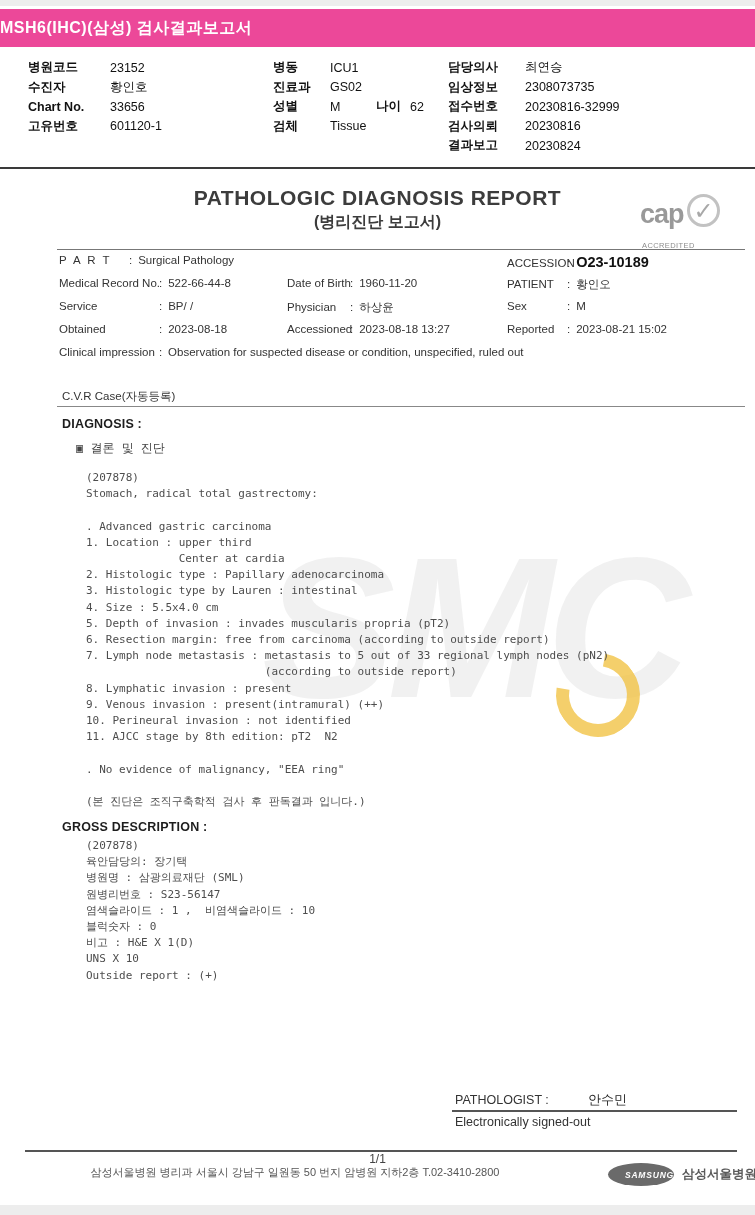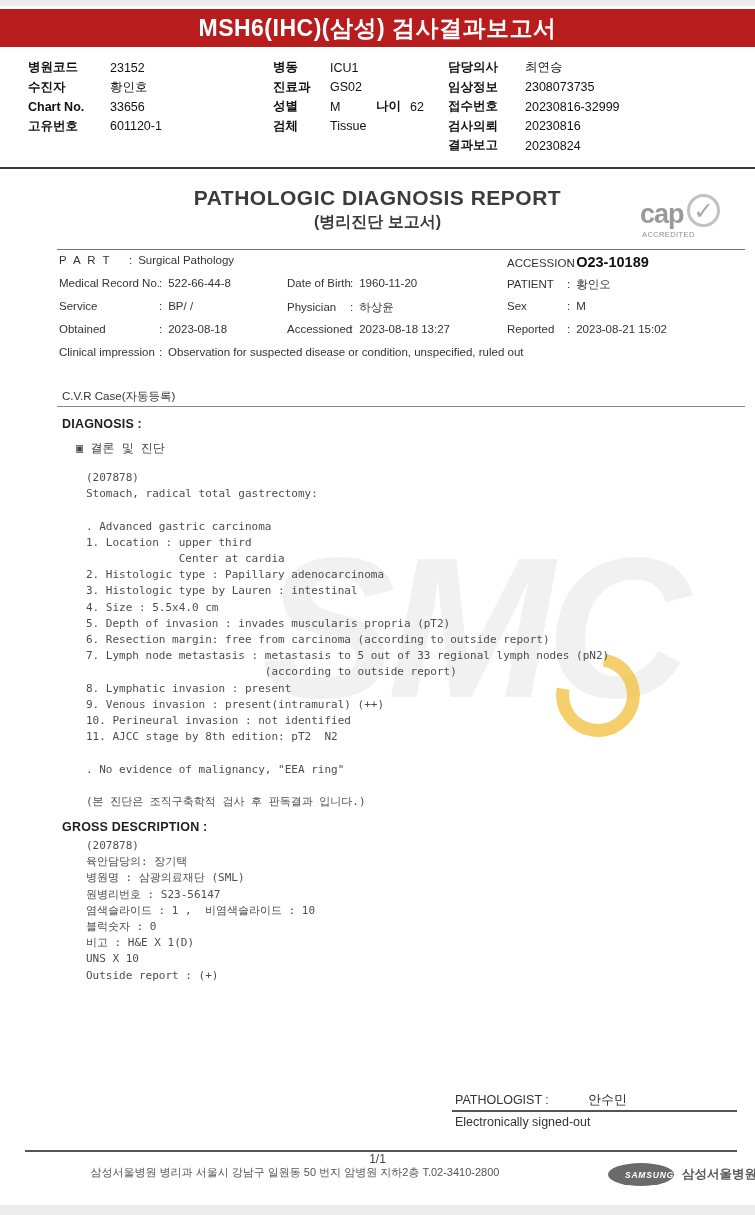--- a/index.html
+++ b/index.html
@@ -4,22 +4,22 @@
 <style>
   * { margin:0; padding:0; box-sizing:border-box; }
   html,body { background:#fff; }
   body { font-family:"Liberation Sans","DejaVu Sans",sans-serif; }
   .page { position:relative; width:755px; height:1215px; background:#fff; overflow:hidden; }
 
   .strip { position:absolute; left:0; width:755px; background:#ededed; }
   .strip.top { top:0; height:6px; }
   .strip.bottom { top:1205px; height:10px; }
 
-  .titlebar { position:absolute; left:0; top:9px; width:755px; height:38px; background:#b91c1c;
-              color:#fff; font-weight:bold; font-size:23px; text-align:center; line-height:38px; letter-spacing:0.5px; }
+  .titlebar { position:absolute; left:0; top:9px; width:755px; height:38px; background:#ec4899;
+              color:#fff; font-weight:bold; font-size:16px; text-align:left; line-height:38px; letter-spacing:0.5px; }
 
   
   .ht { position:absolute; top:58px; color:#111; }
   .ht-row { height:19.5px; display:flex; align-items:center; font-size:12.5px; white-space:nowrap; }
   .ht .l { font-weight:bold; }
   .ht-left  { left:28px; }  .ht-left  .l { width:82px; }
   .ht-mid   { left:273px; } .ht-mid   .l { width:57px; }
   .ht-right { left:448px; } .ht-right .l { width:77px; }
   .ht-mid .v2w { width:46px; display:inline-block; }
   .ht-mid .l2 { font-weight:bold; width:34px; display:inline-block; }
@@ -31,21 +31,21 @@
   .hr-sign   { left:452px; top:1110px; width:285px; height:2px; background:#555; }
   .hr-footer { left:25px;  top:1150px; width:712px; height:2px; background:#555; }
 
   .rpt-title { position:absolute; left:0; top:186px; width:755px; text-align:center;
                font-size:21px; font-weight:bold; color:#3c3c3c; letter-spacing:0.5px; }
   .rpt-sub   { position:absolute; left:0; top:212px; width:755px; text-align:center;
                font-size:16px; font-weight:bold; color:#3c3c3c; }
 
   .cap { position:absolute; left:640px; top:197px; width:80px; height:48px; color:#999; }
   .cap-word { position:absolute; left:0; top:4px; font-size:27px; font-weight:bold; letter-spacing:-1px; line-height:1; }
-  .cap-acc  { position:absolute; left:2px; top:33px; font-size:7.5px; letter-spacing:0.4px; color:#8d8d8d; }
+  .cap-acc  { position:absolute; left:2px; top:44px; font-size:7.5px; letter-spacing:0.4px; color:#8d8d8d; }
   .cap-check{ position:absolute; left:47px; top:-3px; width:33px; height:33px; border:3px solid #c2c2c2;
               border-radius:50%; color:#a8a8a8; font-size:24px; line-height:28px; text-align:center; background:#fff; }
 
   
   .pi-row { position:absolute; left:0; width:755px; height:20px; font-size:11.5px; color:#333; white-space:nowrap; }
   .pi-c1 { position:absolute; left:59px; }
   .pi-c2 { position:absolute; left:287px; }
   .pi-c3 { position:absolute; left:507px; }
   .pi-l { display:inline-block; }
   .pi-c1 .pi-l { width:100px; }

